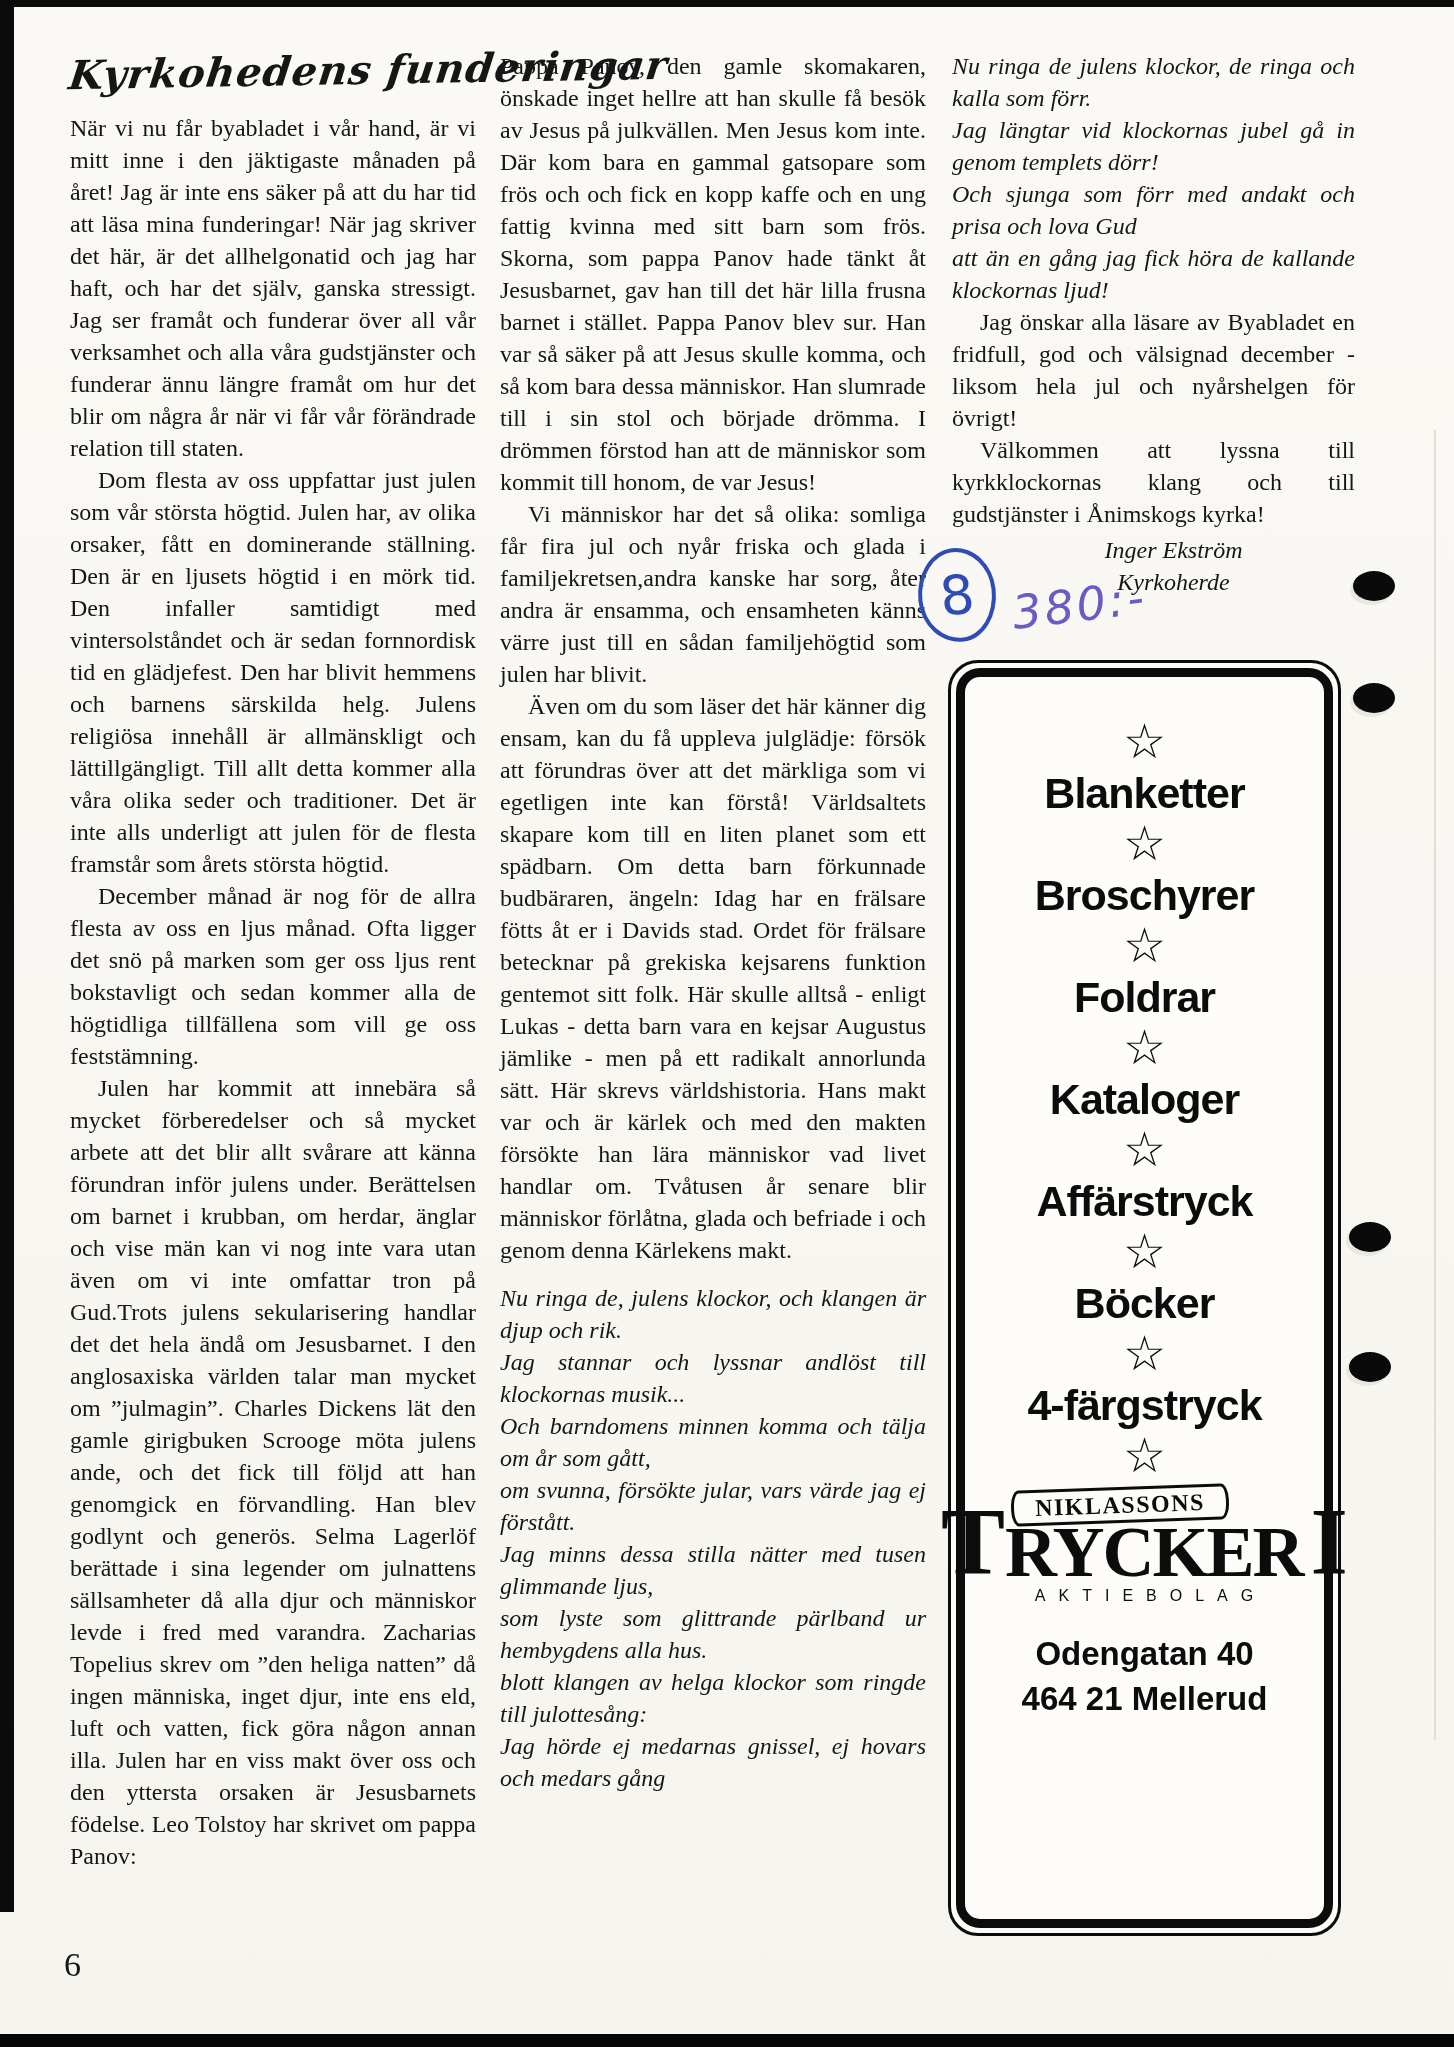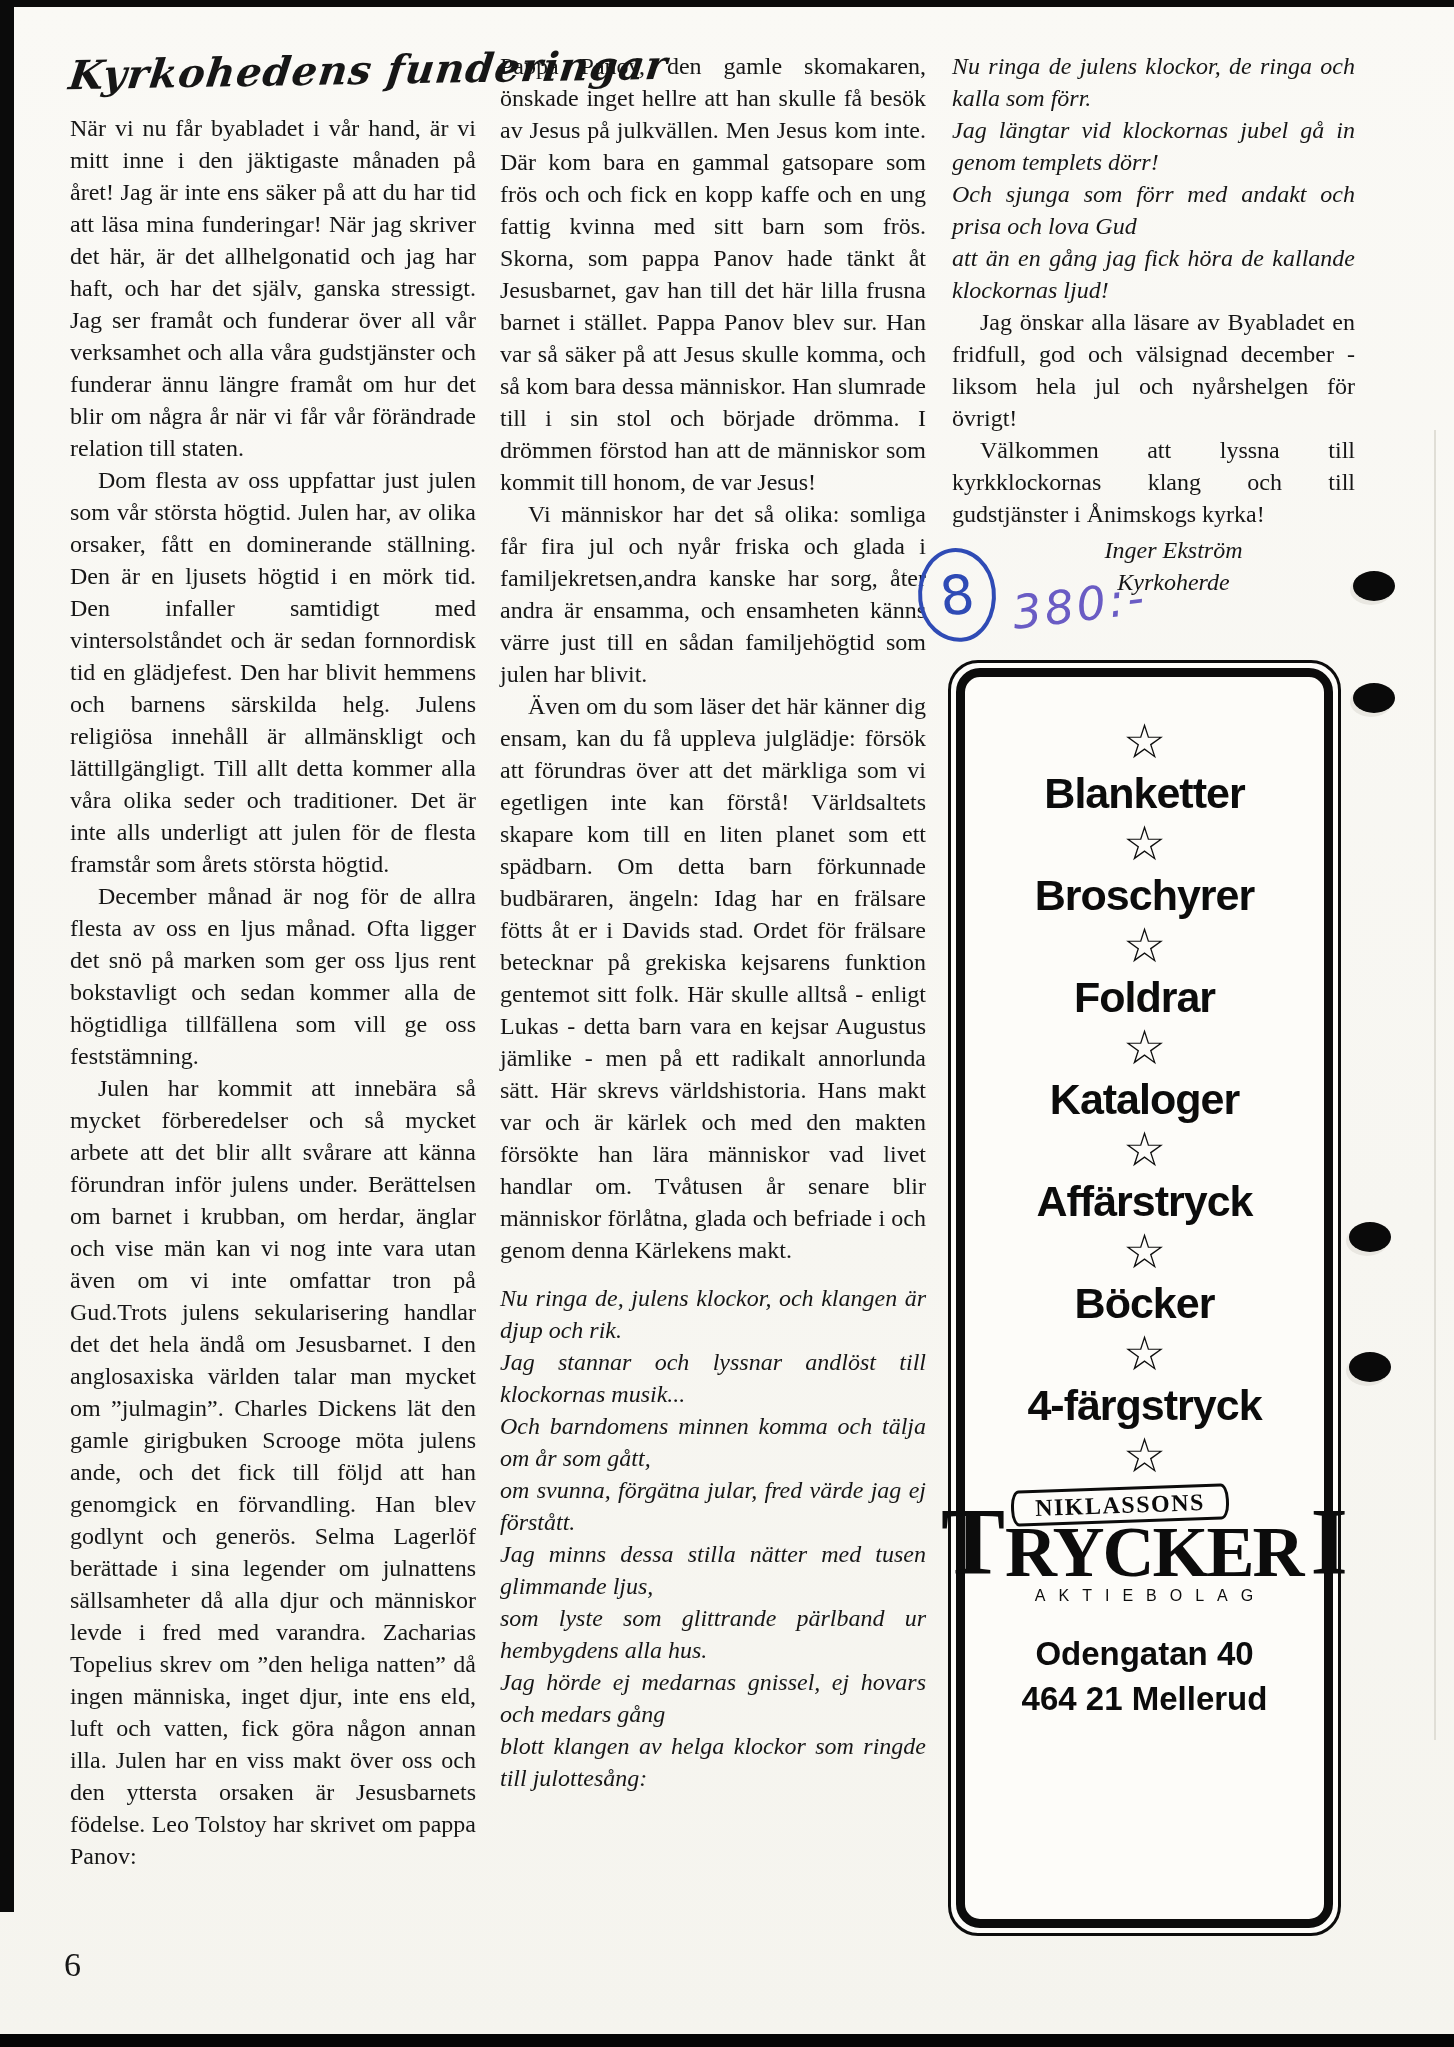--- a/index.html
+++ b/index.html
@@ -96,25 +96,25 @@
   </div>
 
   <div class="col col2">
     <p>Pappa Panov, den gamle skomakaren, önskade inget hellre att han skulle få besök av Jesus på julkvällen. Men Jesus kom inte. Där kom bara en gammal gatsopare som frös och och fick en kopp kaffe och en ung fattig kvinna med sitt barn som frös. Skorna, som pappa Panov hade tänkt åt Jesusbarnet, gav han till det här lilla frusna barnet i stället. Pappa Panov blev sur. Han var så säker på att Jesus skulle komma, och så kom bara dessa människor. Han slumrade till i sin stol och började drömma. I drömmen förstod han att de människor som kommit till honom, de var Jesus!</p>
     <p class="indent">Vi människor har det så olika: somliga får fira jul och nyår friska och glada i familjekretsen,andra kanske har sorg, åter andra är ensamma, och ensamheten känns värre just till en sådan familjehögtid som julen har blivit.</p>
     <p class="indent">Även om du som läser det här känner dig ensam, kan du få uppleva julglädje: försök att förundras över att det märkliga som vi egetligen inte kan förstå! Världsaltets skapare kom till en liten planet som ett spädbarn. Om detta barn förkunnade budbäraren, ängeln: Idag har en frälsare fötts åt er i Davids stad. Ordet för frälsare betecknar på grekiska kejsarens funktion gentemot sitt folk. Här skulle alltså - enligt Lukas - detta barn vara en kejsar Augustus jämlike - men på ett radikalt annorlunda sätt. Här skrevs världshistoria. Hans makt var och är kärlek och med den makten försökte han lära människor vad livet handlar om. Tvåtusen år senare blir människor förlåtna, glada och befriade i och genom denna Kärlekens makt.</p>
     <div class="verse">
       <p>Nu ringa de, julens klockor, och klangen är djup och rik.</p>
       <p>Jag stannar och lyssnar andlöst till klockornas musik...</p>
       <p>Och barndomens minnen komma och tälja om år som gått,</p>
-      <p>om svunna, förgätna jular, fred värde jag ej förstått.</p>
+      <p>om svunna, försökte jular, vars värde jag ej förstått.</p>
       <p>Jag minns dessa stilla nätter med tusen glimmande ljus,</p>
       <p>som lyste som glittrande pärlband ur hembygdens alla hus.</p>
+      <p>blott klangen av helga klockor som ringde till julottesång:</p>
       <p>Jag hörde ej medarnas gnissel, ej hovars och medars gång</p>
-      <p>blott klangen av helga klockor som ringde till julottesång:</p>
     </div>
   </div>
 
   <div class="col col3">
     <div class="verse">
       <p>Nu ringa de julens klockor, de ringa och kalla som förr.</p>
       <p>Jag längtar vid klockornas jubel gå in genom templets dörr!</p>
       <p>Och sjunga som förr med andakt och prisa och lova Gud</p>
       <p>att än en gång jag fick höra de kallande klockornas ljud!</p>
     </div>

